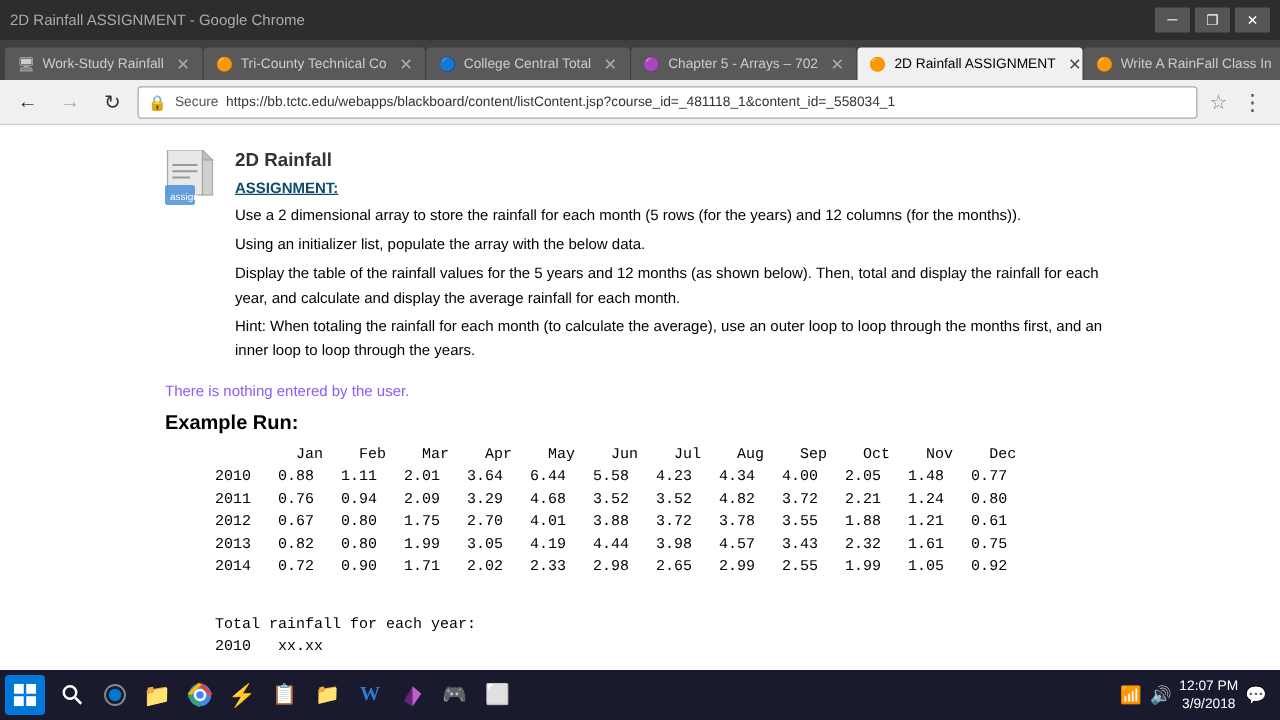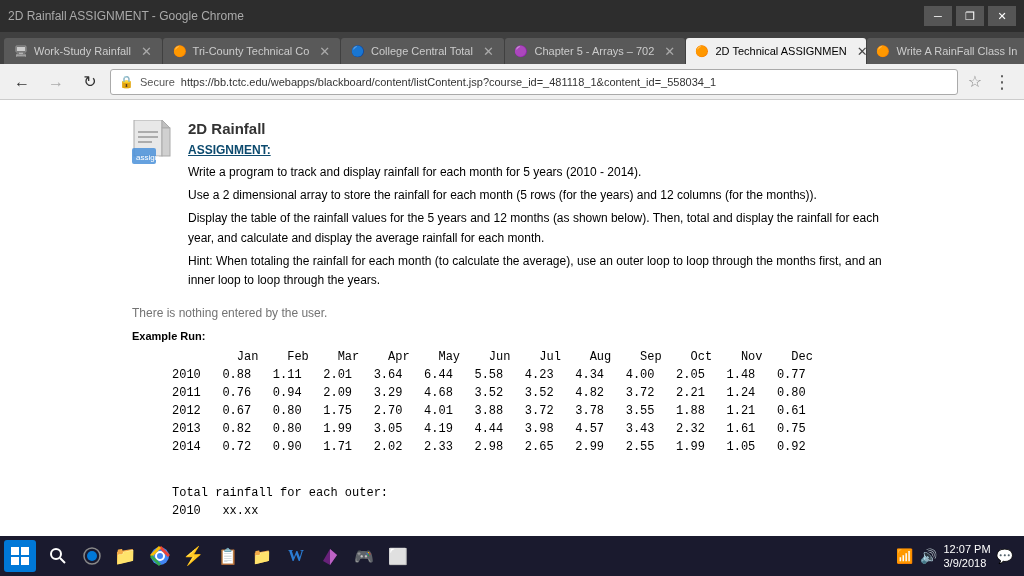--- a/index.html
+++ b/index.html
@@ -22,21 +22,21 @@
     .taskbar-icon {
       width: 32px; height: 32px; display: flex; align-items: center;
       justify-content: center; border-radius: 3px; cursor: pointer;
       font-size: 18px;
     }
     .taskbar-spacer { flex: 1; }
     .taskbar-right {
       display: flex; align-items: center; gap: 6px;
       color: white; font-size: 11px; padding-right: 6px;
     }
-    .taskbar-time { line-height: 1.3; }
+    .taskbar-time { text-align: center; line-height: 1.3; }
 
     
     .browser {
       position: fixed; top: 0; left: 0; right: 0; bottom: 40px;
       background: #fff; display: flex; flex-direction: column;
     }
 
     
     .title-bar {
       background: #2d2d2d; height: 24px; display: flex; align-items: center;
@@ -119,25 +119,25 @@
     .assignment-label {
       font-size: 12px; font-weight: bold; color: #0c4a6e; margin-top: 6px;
       text-decoration: underline;
     }
     .instructions {
       font-size: 12px; line-height: 1.6; color: #000; margin-top: 6px;
     }
     .instructions p { margin-bottom: 4px; }
 
     .no-input {
-      font-size: 12px; margin: 10px 0; color: #737373;
+      font-size: 12px; margin: 10px 0; color: #8b5cf6;
     }
 
     .example-run-label {
-      font-size: 11px; font-weight: bold; margin: 10px 0 6px 0;
+      font-size: 16px; font-weight: bold; margin: 10px 0 6px 0;
     }
 
     
     .mono-area {
       font-family: 'Courier New', Courier, monospace;
       font-size: 12px; line-height: 1.5; color: #000;
       white-space: pre;
       margin-bottom: 10px;
       margin-left: 40px;
     }
@@ -177,21 +177,21 @@
       <span>College Central Total</span>
       <span class="tab-close">✕</span>
     </div>
     <div class="tab">
       <span>🟣</span>
       <span>Chapter 5 - Arrays – 702</span>
       <span class="tab-close">✕</span>
     </div>
     <div class="tab active">
       <span>🟠</span>
-      <span>2D Technical ASSIGNMEN</span>
+      <span>2D Rainfall ASSIGNMENT</span>
       <span class="tab-close">✕</span>
     </div>
     <div class="tab">
       <span>🟠</span>
       <span>Write A RainFall Class In</span>
 
     </div>
 
   </div>
 
@@ -222,41 +222,41 @@
             <line x1="6" y1="22" x2="20" y2="22" stroke="#999" stroke-width="1.5"></line>
 
             <rect x="0" y="28" width="24" height="16" rx="2" fill="#4a90d9" opacity="0.85"></rect>
             <text x="4" y="40" fill="white" font-size="8" font-family="Arial">assign</text>
           </svg>
         </div>
         <div>
           <div class="assignment-title">2D Rainfall</div>
           <div class="assignment-label">ASSIGNMENT:</div>
           <div class="instructions">
-            <p>Write a program to track and display rainfall for each month for 5 years (2010 - 2014).</p>
             <p>Use a 2 dimensional array to store the rainfall for each month (5 rows (for the years) and 12 columns (for the months)).</p>
+            <p>Using an initializer list, populate the array with the below data.</p>
             <p>Display the table of the rainfall values for the 5 years and 12 months (as shown below). Then, total and display the rainfall for each year, and calculate and display the average rainfall for each month.</p>
             <p>Hint: When totaling the rainfall for each month (to calculate the average), use an outer loop to loop through the months first, and an inner loop to loop through the years.</p>
           </div>
         </div>
       </div>
 
       <div class="no-input">There is nothing entered by the user.</div>
 
       <div class="example-run-label">Example Run:</div>
 
       <div class="mono-area"><span>         Jan    Feb    Mar    Apr    May    Jun    Jul    Aug    Sep    Oct    Nov    Dec</span>
 <span>2010   0.88   1.11   2.01   3.64   6.44   5.58   4.23   4.34   4.00   2.05   1.48   0.77</span>
 <span>2011   0.76   0.94   2.09   3.29   4.68   3.52   3.52   4.82   3.72   2.21   1.24   0.80</span>
 <span>2012   0.67   0.80   1.75   2.70   4.01   3.88   3.72   3.78   3.55   1.88   1.21   0.61</span>
 <span>2013   0.82   0.80   1.99   3.05   4.19   4.44   3.98   4.57   3.43   2.32   1.61   0.75</span>
 <span>2014   0.72   0.90   1.71   2.02   2.33   2.98   2.65   2.99   2.55   1.99   1.05   0.92</span>
       </div>
 
-      <div class="mono-area"><span>Total rainfall for each outer:</span>
+      <div class="mono-area"><span>Total rainfall for each year:</span>
 <span>2010   xx.xx</span>
 
 
 
 
       </div>
 
     </div>
   </div>
 </div>

